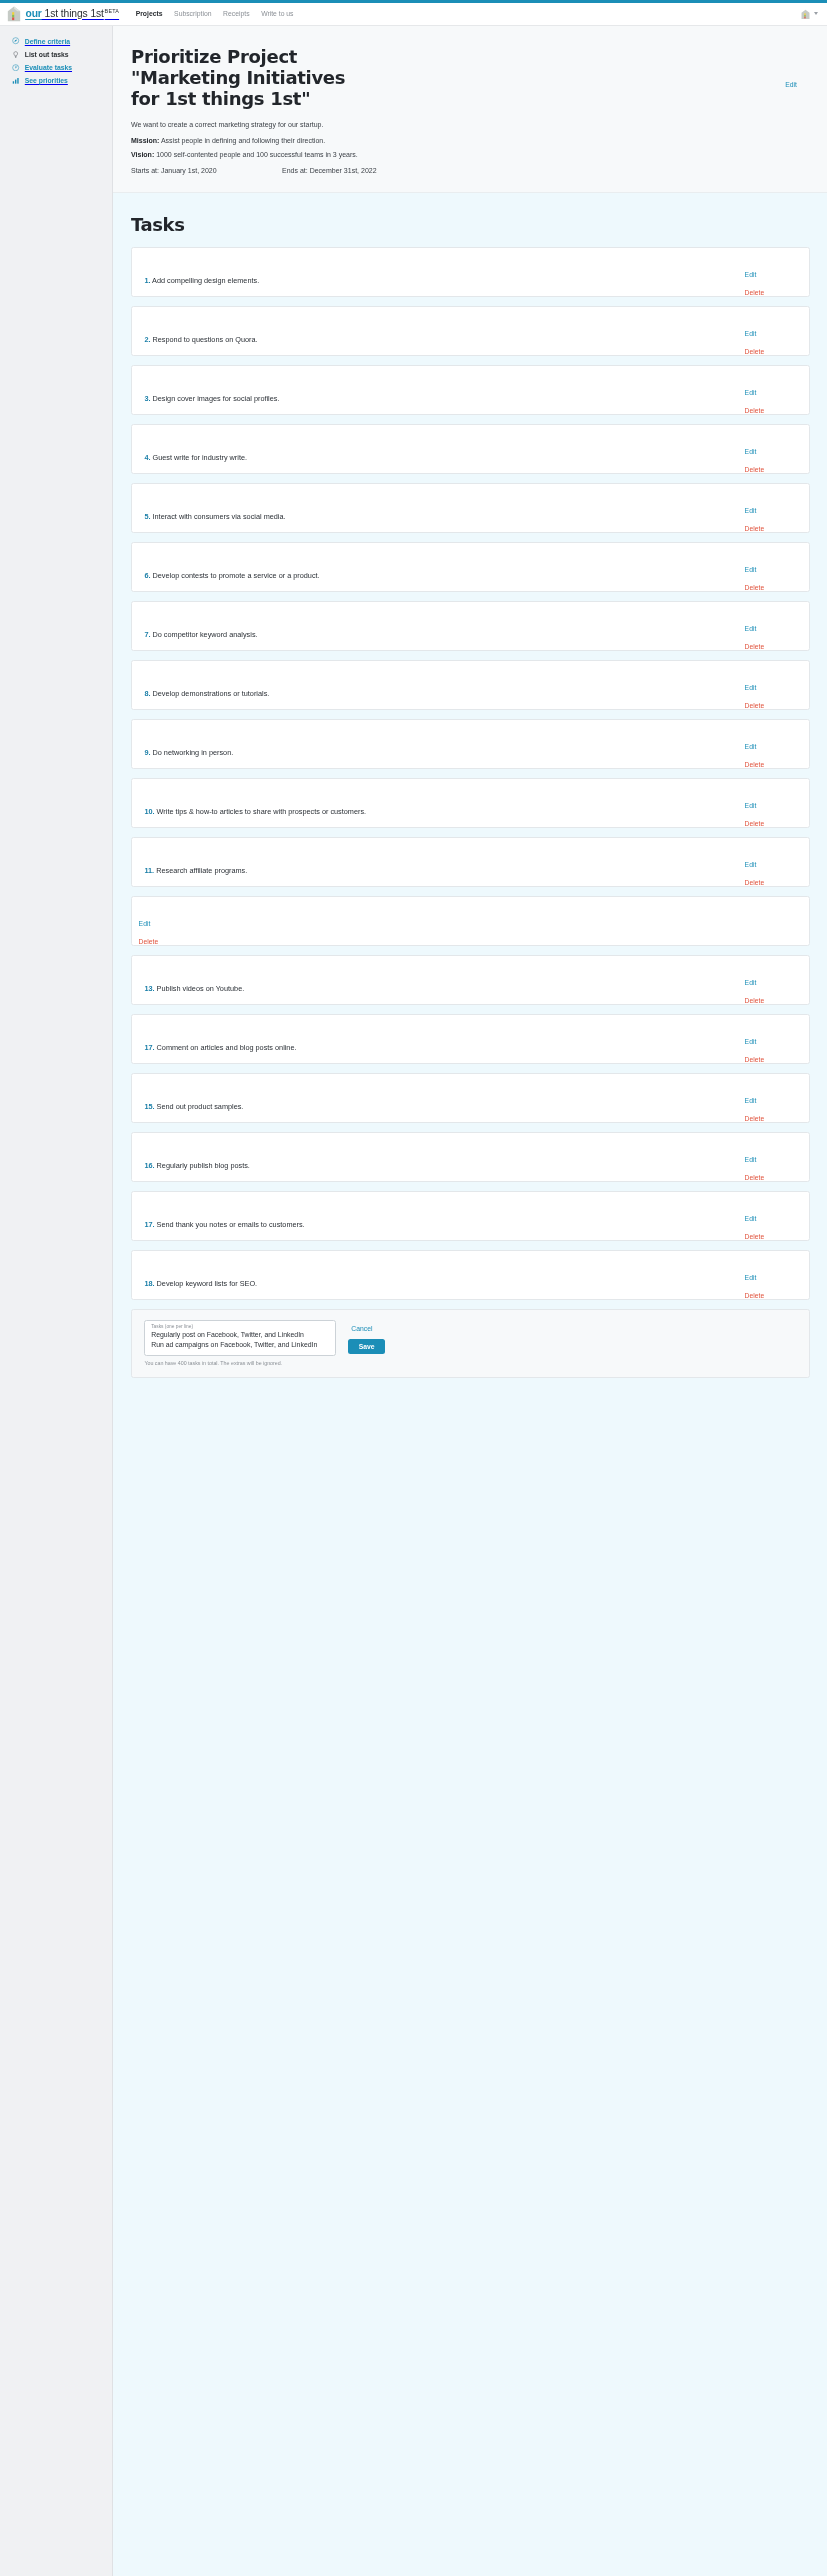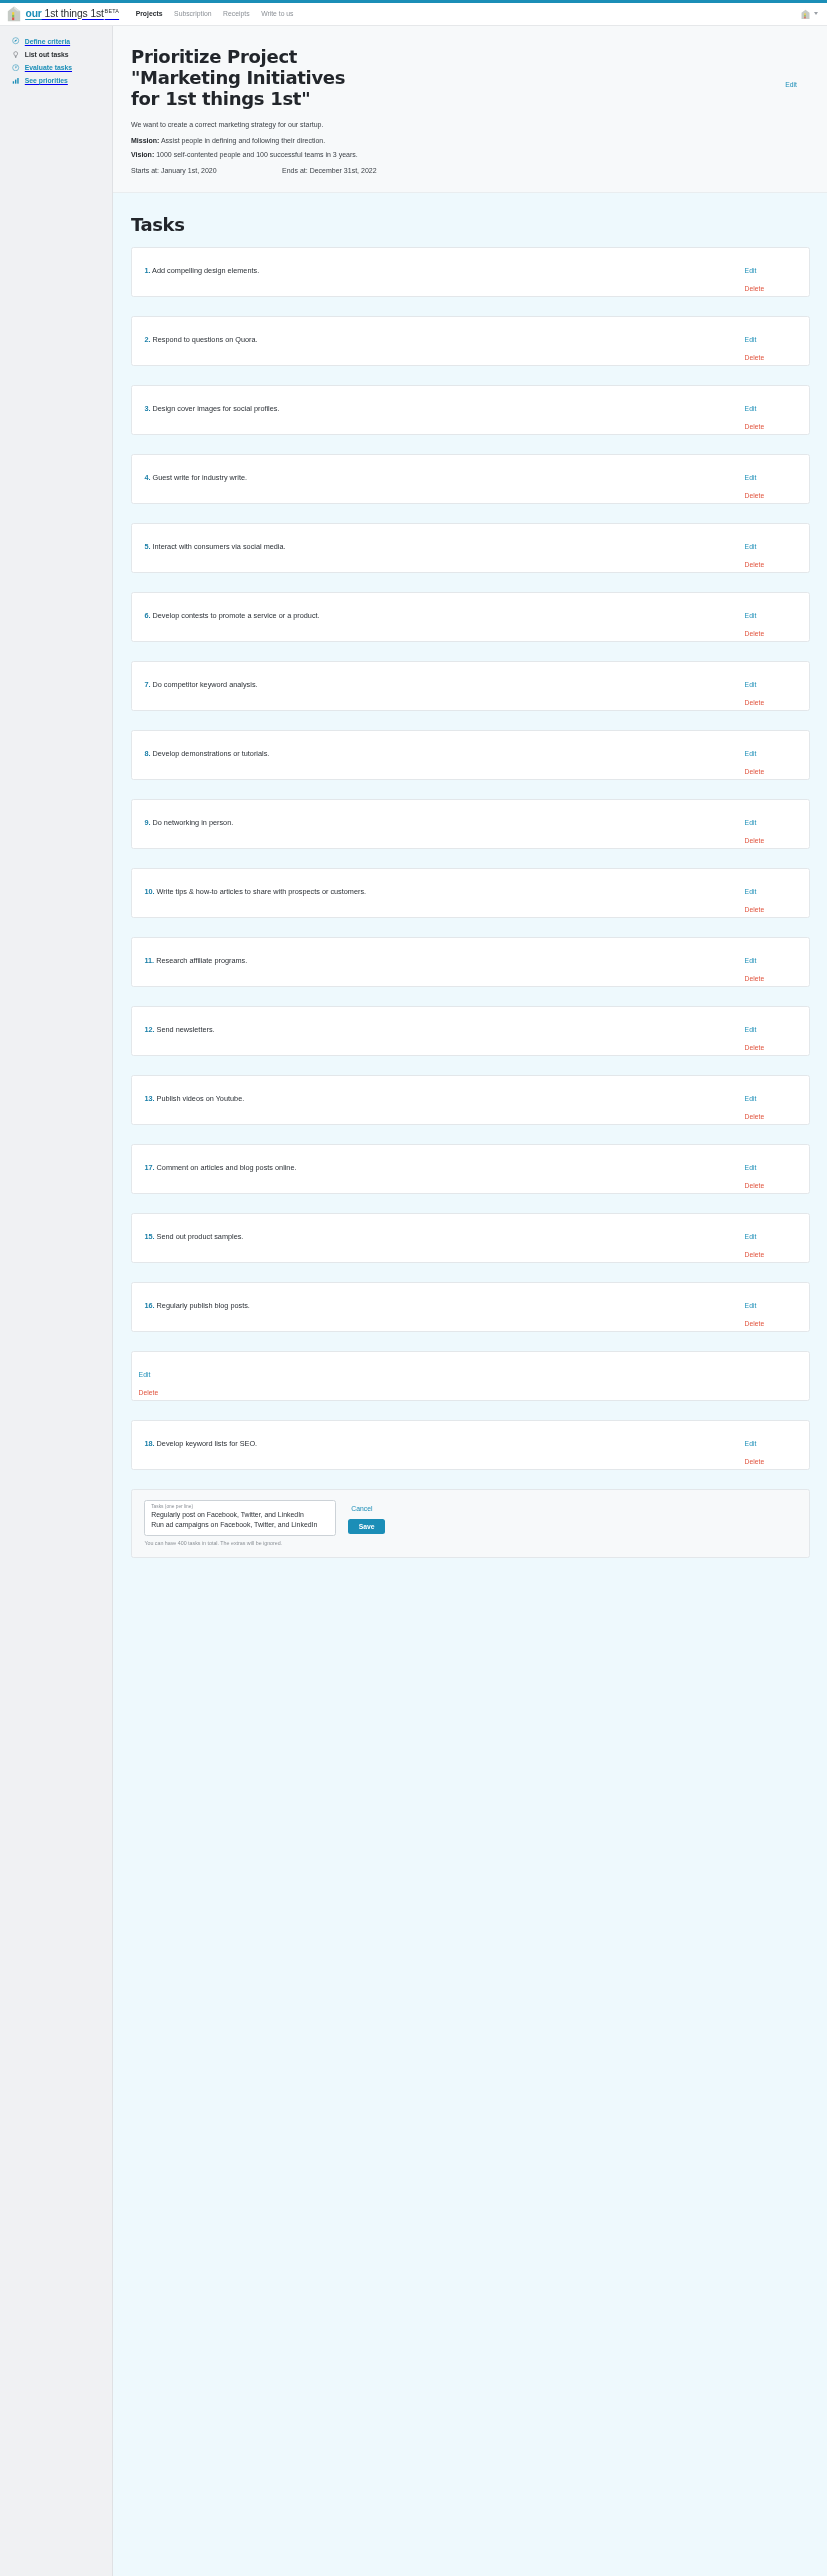--- a/index.html
+++ b/index.html
@@ -151,24 +151,24 @@
     font-size: 18px;
     color: #22262b;
     letter-spacing: -0.4px;
     margin: 6.6px 0 11.6px 0;
   }
 
   .task-card {
     background: #ffffff;
     border: 0.8px solid #e3e7ea;
     border-radius: 2.5px;
-    margin-bottom: 19px;
+    margin-bottom: 9px;
     min-height: 50px;
     display: flex;
-    align-items: center;
+    align-items: flex-end;
     position: relative;
   }
   .task-body {
     flex: 1 1 auto;
     padding: 9px 6.6px 9px 12.4px;
     font-size: 7.3px;
     color: #2b3036;
     line-height: 1.45;
   }
   .task-num { color: #1b7fa8; font-weight: bold; }
@@ -433,21 +433,20 @@
             </div>
           </div>
           <div class="task-card">
             <div class="task-body"><span class="task-num">11.</span> <span>Research affiliate programs.</span></div>
             <div class="task-actions">
               <a class="act-edit" href="#">Edit</a>
               <a class="act-delete" href="#">Delete</a>
             </div>
           </div>
           <div class="task-card">
-            <div class="task-body"><span class="task-num">12.</span> <span>Send newsletters.</span></div>
             <div class="task-actions">
               <a class="act-edit" href="#">Edit</a>
               <a class="act-delete" href="#">Delete</a>
             </div>
           </div>
           <div class="task-card">
             <div class="task-body"><span class="task-num">13.</span> <span>Publish videos on Youtube.</span></div>
             <div class="task-actions">
               <a class="act-edit" href="#">Edit</a>
               <a class="act-delete" href="#">Delete</a>
@@ -468,20 +467,21 @@
             </div>
           </div>
           <div class="task-card">
             <div class="task-body"><span class="task-num">16.</span> <span>Regularly publish blog posts.</span></div>
             <div class="task-actions">
               <a class="act-edit" href="#">Edit</a>
               <a class="act-delete" href="#">Delete</a>
             </div>
           </div>
           <div class="task-card">
+            <div class="task-body"><span class="task-num">17.</span> <span>Send thank you notes or emails to customers.</span></div>
             <div class="task-actions">
               <a class="act-edit" href="#">Edit</a>
               <a class="act-delete" href="#">Delete</a>
             </div>
           </div>
           <div class="task-card">
             <div class="task-body"><span class="task-num">18.</span> <span>Develop keyword lists for SEO.</span></div>
             <div class="task-actions">
               <a class="act-edit" href="#">Edit</a>
               <a class="act-delete" href="#">Delete</a>

